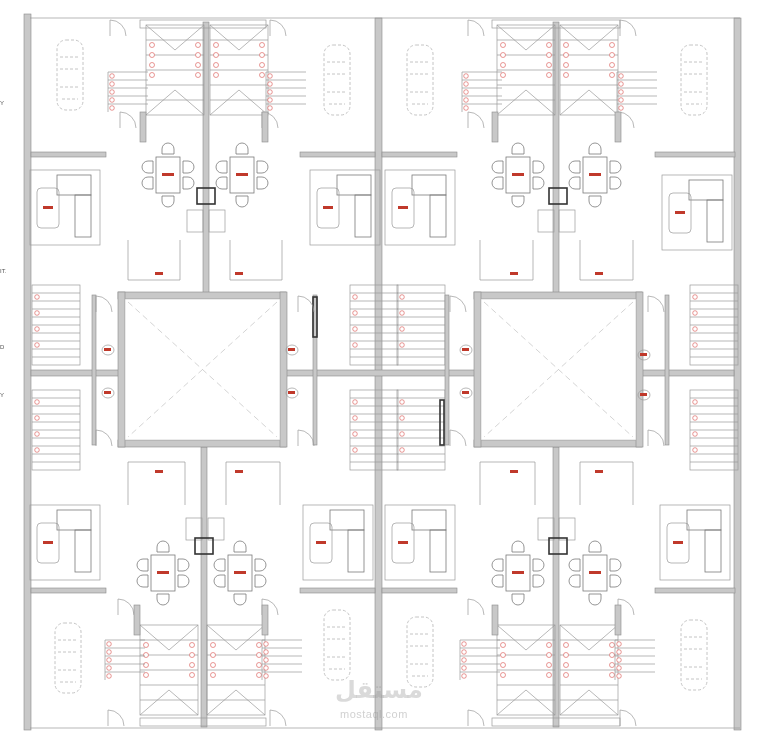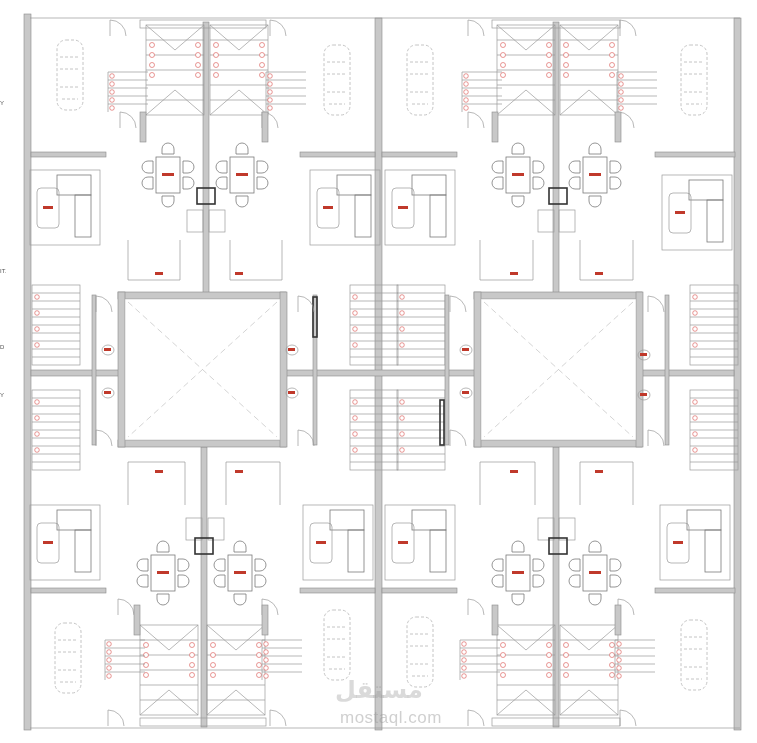--- a/index.html
+++ b/index.html
@@ -1,20 +1,20 @@
 <!DOCTYPE html>
 <html><head>
 <meta charset="utf-8">
 <style>
   html,body{margin:0;padding:0;background:#ffffff;}
   body{width:757px;height:743px;overflow:hidden;position:relative;font-family:"Liberation Sans",sans-serif;}
   #plan{position:absolute;left:0;top:0;width:757px;height:743px;}
   .edge-text{position:absolute;left:0;font-size:6px;color:#555;font-family:"Liberation Sans",sans-serif;}
   .wm-ar{position:absolute;left:335px;top:676px;font-size:24px;font-weight:bold;color:rgba(150,150,150,0.35);font-family:"DejaVu Sans",sans-serif;direction:rtl;}
-  .wm-en{position:absolute;left:340px;top:708px;font-size:17px;color:rgba(150,150,150,0.45);font-family:"Liberation Sans",sans-serif;letter-spacing:0.5px;}
+  .wm-en{position:absolute;left:340px;top:708px;font-size:11px;color:rgba(150,150,150,0.45);font-family:"Liberation Sans",sans-serif;letter-spacing:0.5px;}
   .wall{fill:#c8c8c8;stroke:#8a8a8a;stroke-width:0.6;}
   .thin{fill:none;stroke:#9a9a9a;stroke-width:0.7;}
   .fur{fill:none;stroke:#7a7a7a;stroke-width:0.8;}
   .car{fill:none;stroke:#bdbdbd;stroke-width:0.9;stroke-dasharray:3 2;}
   .diag{stroke:#cfcfcf;stroke-width:0.9;stroke-dasharray:6 4;}
   .tag{fill:#c0392b;}
   .tagc{fill:#fff;stroke:#d9534f;stroke-width:0.6;}
   .dark{fill:none;stroke:#333;stroke-width:1.6;}
 </style>
 </head>

